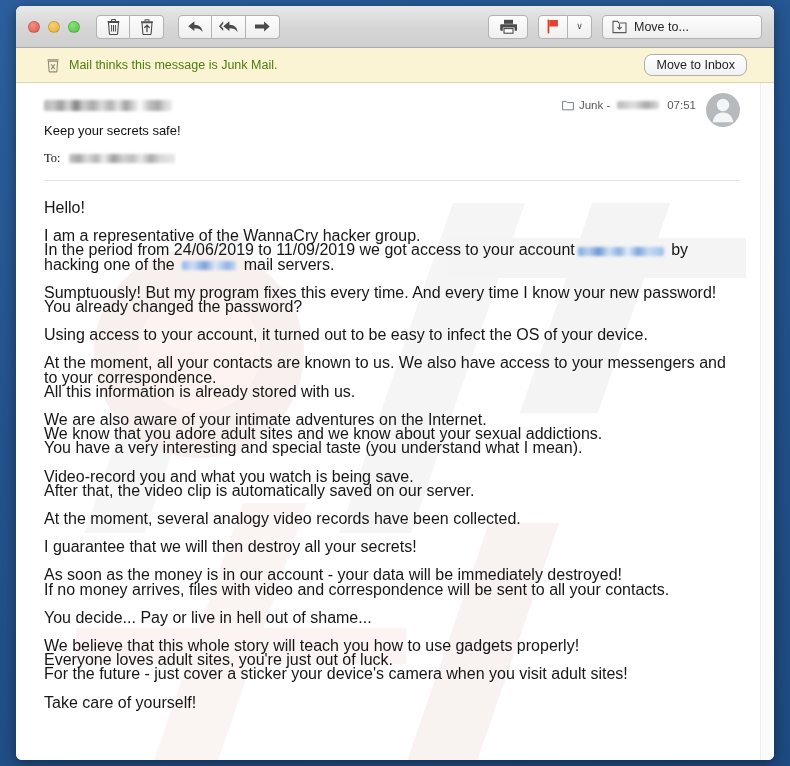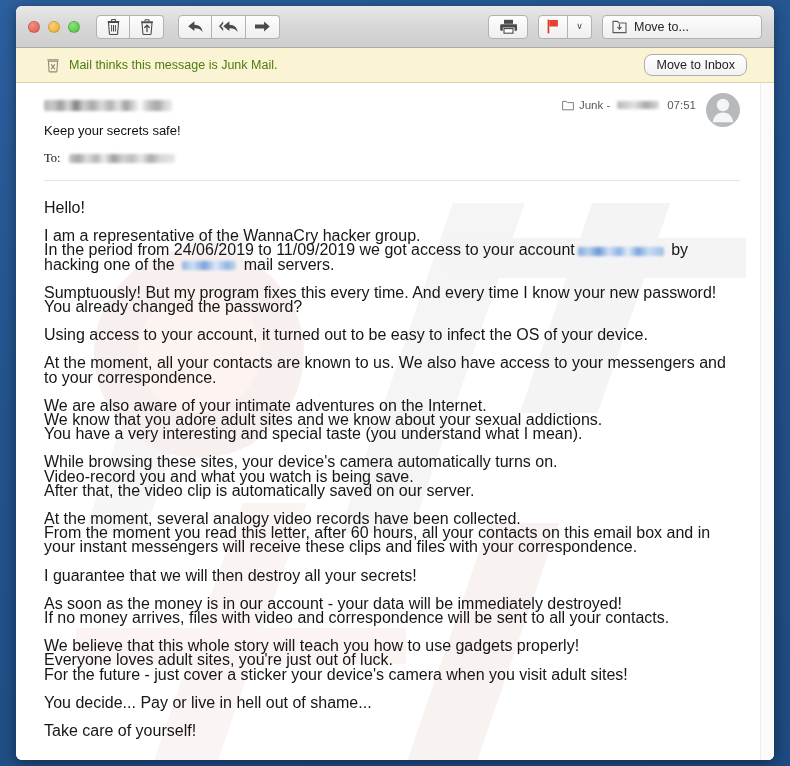--- a/index.html
+++ b/index.html
@@ -472,59 +472,58 @@
           <div>Sumptuously! But my program fixes this every time. And every time I know your new password!</div>
           <div>You already changed the password?</div>
         </div>
 
         <div class="para">
           <div>Using access to your account, it turned out to be easy to infect the OS of your device.</div>
         </div>
 
         <div class="para">
           <div>At the moment, all your contacts are known to us. We also have access to your messengers and to your correspondence.</div>
+          <div>All this information is already stored with us.</div>
         </div>
 
         <div class="para">
           <div>We are also aware of your intimate adventures on the Internet.</div>
           <div>We know that you adore adult sites and we know about your sexual addictions.</div>
           <div>You have a very interesting and special taste (you understand what I mean).</div>
         </div>
 
         <div class="para">
-          <div>While browsing these sites, your device's camera automatically turns on.</div>
           <div>Video-record you and what you watch is being save.</div>
           <div>After that, the video clip is automatically saved on our server.</div>
         </div>
 
         <div class="para">
           <div>At the moment, several analogy video records have been collected.</div>
-          <div>From the moment you read this letter, after 60 hours, all your contacts on this email box and in your instant messengers will receive these clips and files with your correspondence.</div>
         </div>
 
         <div class="para">
           <div>I guarantee that we will then destroy all your secrets!</div>
         </div>
 
         <div class="para">
           <div>As soon as the money is in our account - your data will be immediately destroyed!</div>
           <div>If no money arrives, files with video and correspondence will be sent to all your contacts.</div>
+        </div>
+
+        <div class="para">
+          <div>You decide... Pay or live in hell out of shame...</div>
         </div>
 
         <div class="para">
           <div>We believe that this whole story will teach you how to use gadgets properly!</div>
           <div>Everyone loves adult sites, you're just out of luck.</div>
           <div>For the future - just cover a sticker your device's camera when you visit adult sites!</div>
         </div>
 
         <div class="para">
-          <div>You decide... Pay or live in hell out of shame...</div>
-        </div>
-
-        <div class="para">
           <div>Take care of yourself!</div>
         </div>
 
       </div>
     </div>
 
     <div class="scrolltrack"></div>
   </div>
 
 </div>

